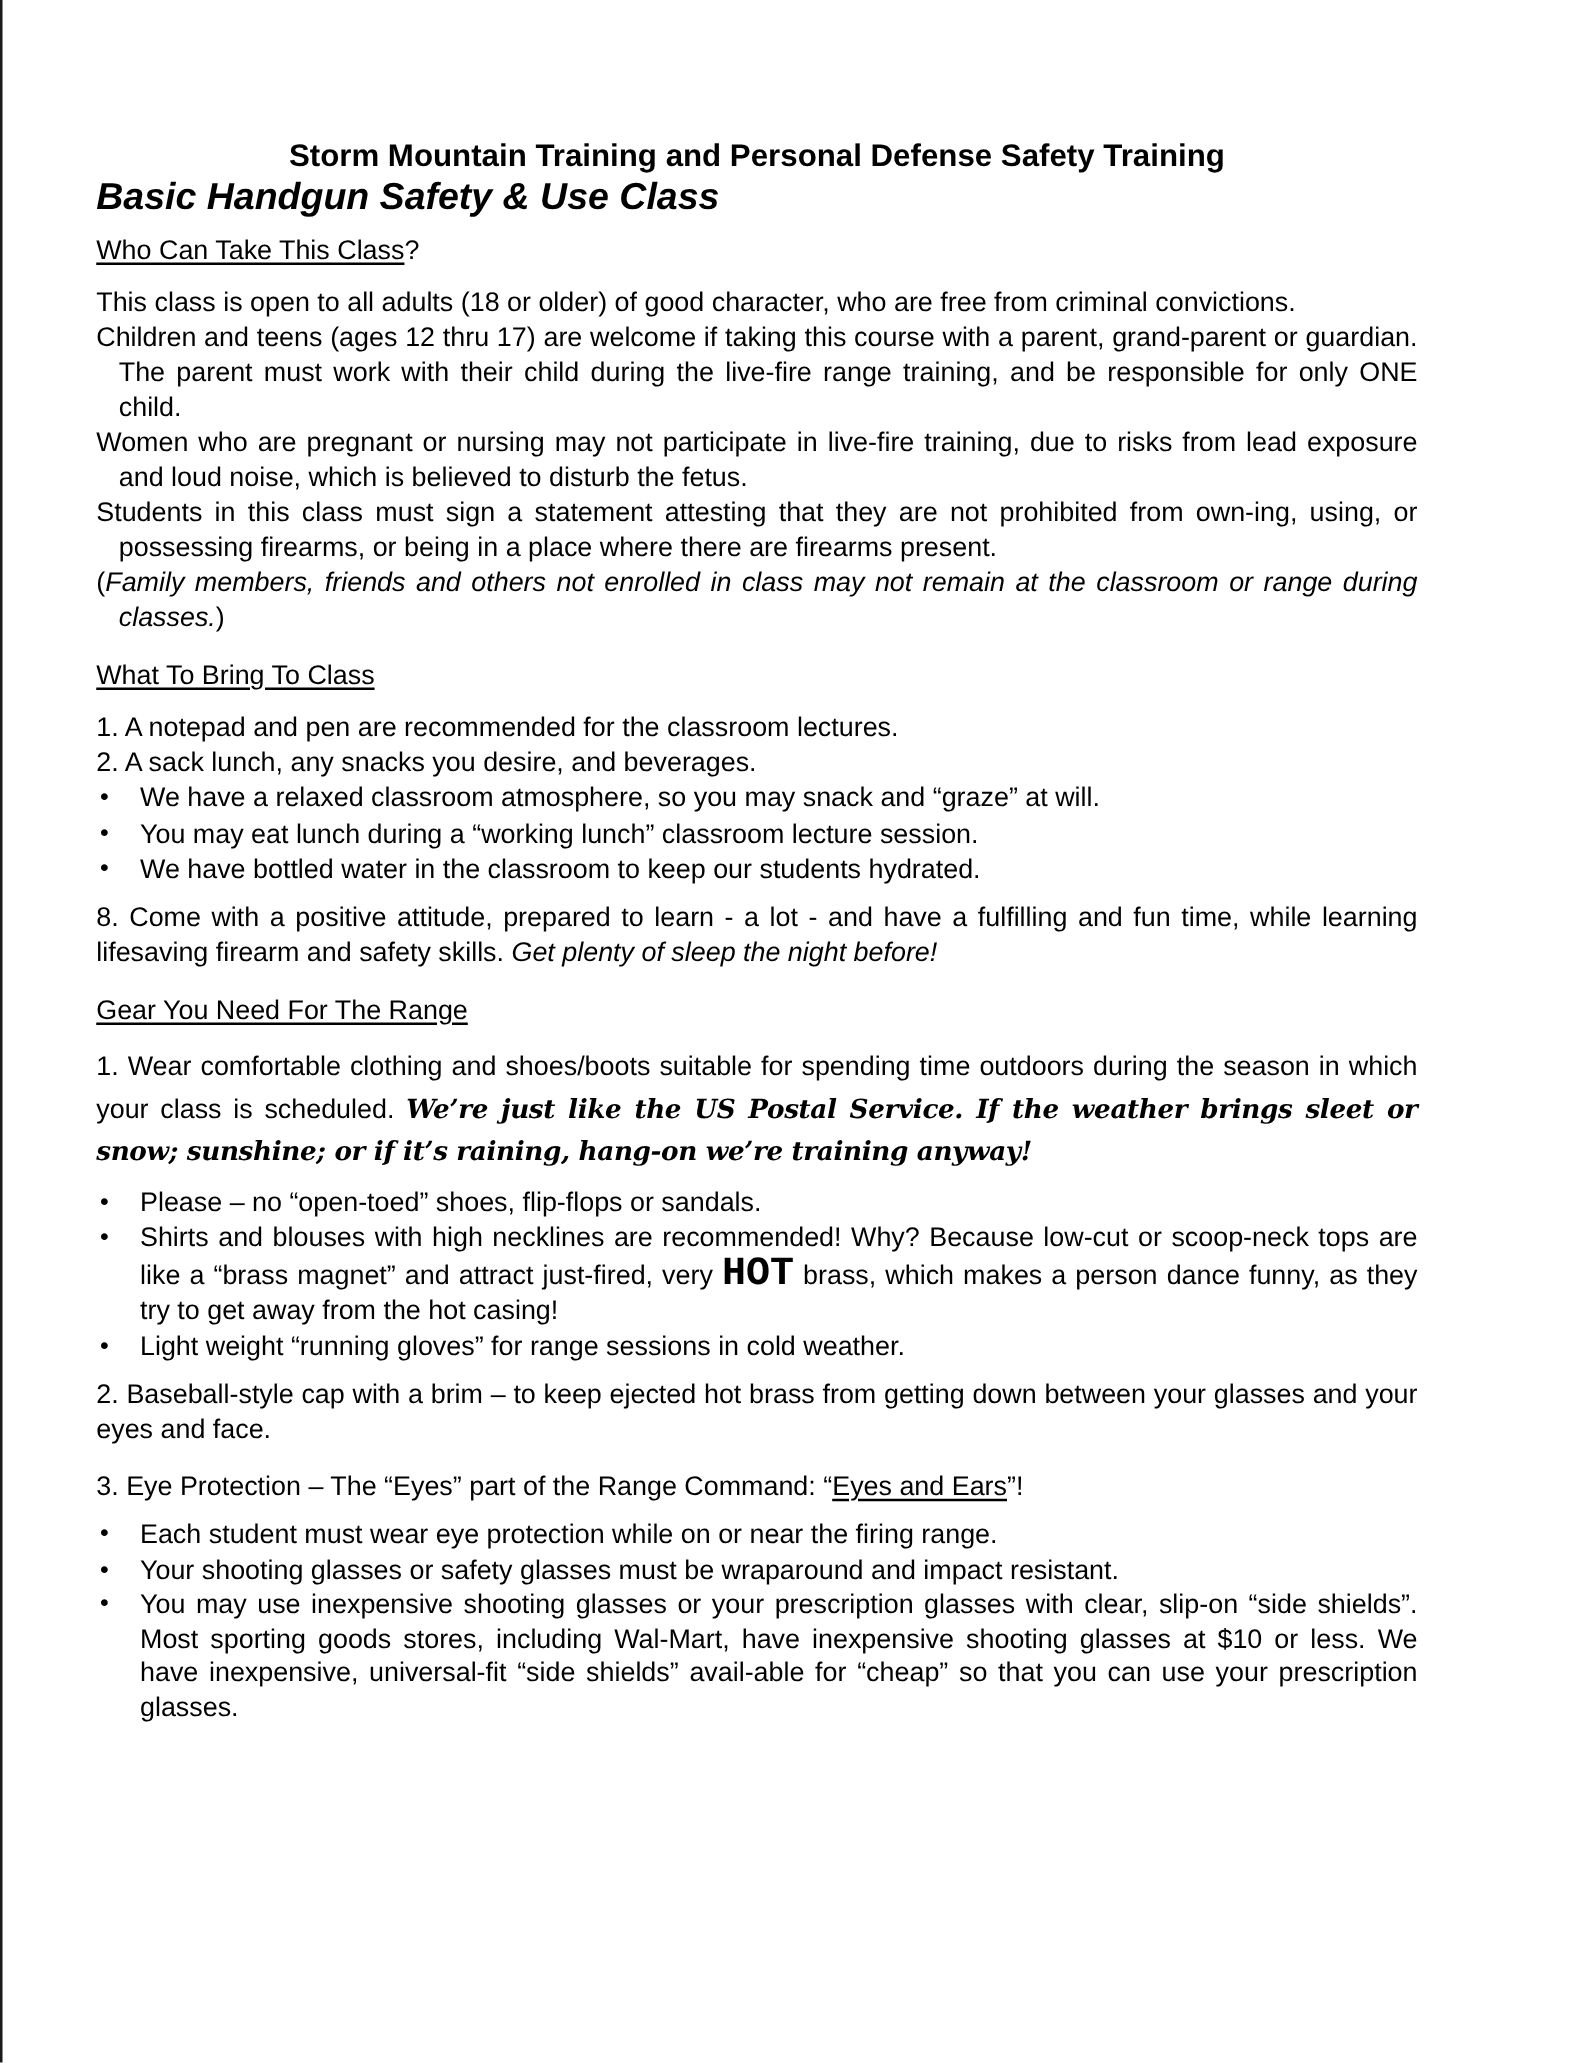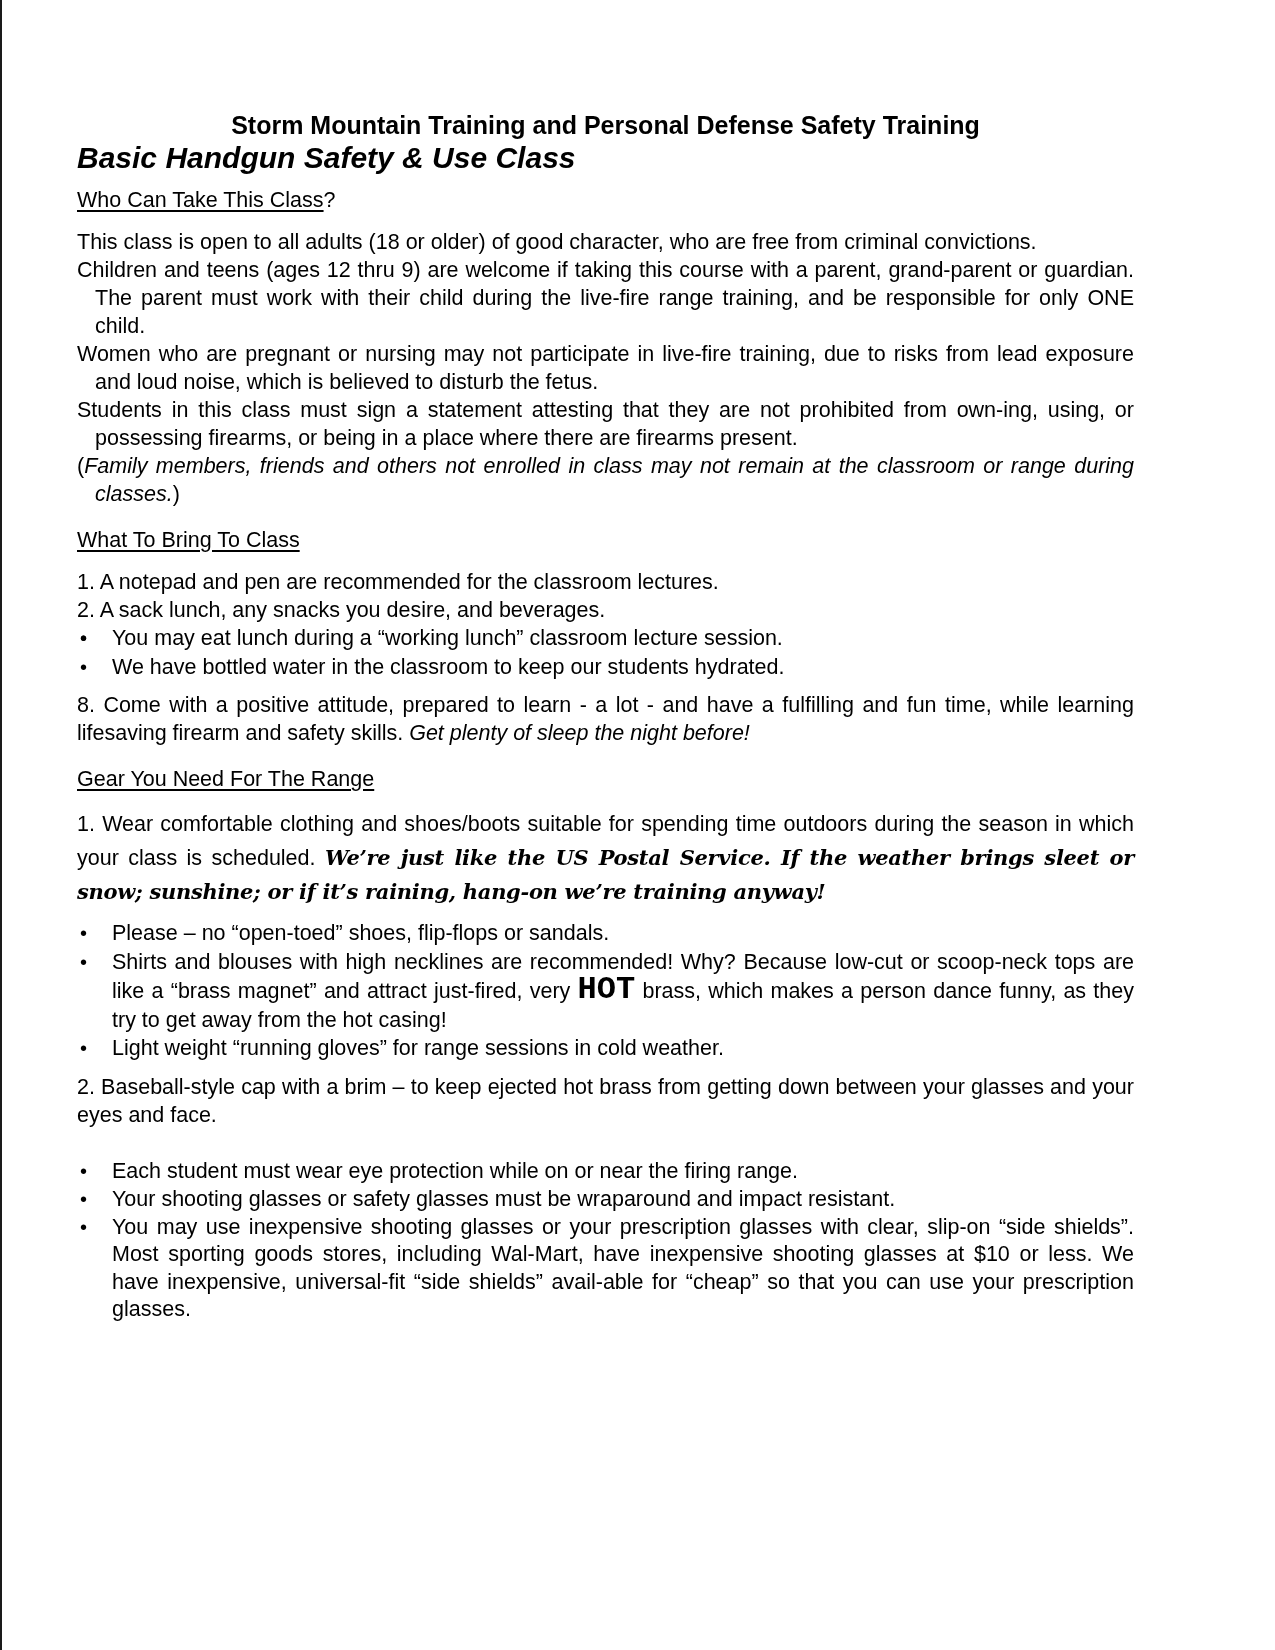--- a/index.html
+++ b/index.html
@@ -111,35 +111,35 @@
 <div class="page">
 
   <h1 class="title">Storm Mountain Training and Personal Defense Safety Training</h1>
   <h2 class="subtitle">Basic Handgun Safety &amp; Use Class</h2>
 
   <div class="section-heading">
     <span class="u">Who Can Take This Class</span><span>?</span>
   </div>
 
   <p class="p hang">This class is open to all adults (18 or older) of good character, who are free from criminal convictions.</p>
-  <p class="p hang">Children and teens (ages 12 thru 9) are welcome if taking this course with a parent, grand-parent or guardian. The parent must work with their child during the live-fire range training, and be responsible for only ONE child.</p>
+  <p class="p hang">Children and teens (ages 12 thru 17) are welcome if taking this course with a parent, grand-parent or guardian. The parent must work with their child during the live-fire range training, and be responsible for only ONE child.</p>
   <p class="p hang">Women who are pregnant or nursing may not participate in live-fire training, due to risks from lead exposure and loud noise, which is believed to disturb the fetus.</p>
   <p class="p hang">Students in this class must sign a statement attesting that they are not prohibited from own-ing, using, or possessing firearms, or being in a place where there are firearms present.</p>
   <p class="p hang"><span>(</span><span class="it">Family members, friends and others not enrolled in class may not remain at the classroom or range during classes.</span><span>)</span></p>
 
   <div class="gap-m"></div>
 
   <div class="section-heading">
     <span class="u">What To Bring To Class</span>
   </div>
 
   <p class="p">1. A notepad and pen are recommended for the classroom lectures.</p>
   <p class="p">2. A sack lunch, any snacks you desire, and beverages.</p>
   <ul class="bullets">
-    <li><span class="bullet">•</span></li>
+    <li><span class="bullet">•</span><span>We have a relaxed classroom atmosphere, so you may snack and “graze” at will.</span></li>
     <li><span class="bullet">•</span><span>You may eat lunch during a “working lunch” classroom lecture session.</span></li>
     <li><span class="bullet">•</span><span>We have bottled water in the classroom to keep our students hydrated.</span></li>
   </ul>
   <div class="gap-s"></div>
   <p class="p"><span>8. Come with a positive attitude, prepared to learn - a lot - and have a fulfilling and fun time, while learning lifesaving firearm and safety skills. </span><span class="it">Get plenty of sleep the night before!</span></p>
 
   <div class="gap-m"></div>
 
   <div class="section-heading">
     <span class="u">Gear You Need For The Range</span>
@@ -151,20 +151,21 @@
   <ul class="bullets">
     <li><span class="bullet">•</span><span>Please – no “open-toed” shoes, flip-flops or sandals.</span></li>
     <li><span class="bullet">•</span><span>Shirts and blouses with high necklines are recommended! Why? Because low-cut or scoop-neck tops are like a “brass magnet” and attract just-fired, very </span><span class="hot">HOT</span><span> brass, which makes a person dance funny, as they try to get away from the hot casing!</span></li>
     <li><span class="bullet">•</span><span>Light weight “running gloves” for range sessions in cold weather.</span></li>
   </ul>
 
   <div class="gap-s"></div>
   <p class="p">2. Baseball-style cap with a brim – to keep ejected hot brass from getting down between your glasses and your eyes and face.</p>
 
   <div class="gap-m"></div>
+  <p class="p"><span>3. Eye Protection – The “Eyes” part of the Range Command: “</span><span class="eyes-link">Eyes and Ears</span><span>”!</span></p>
 
   <div class="gap-s"></div>
   <ul class="bullets">
     <li><span class="bullet">•</span><span>Each student must wear eye protection while on or near the firing range.</span></li>
     <li><span class="bullet">•</span><span>Your shooting glasses or safety glasses must be wraparound and impact resistant.</span></li>
     <li style="line-height:27.5px;"><span class="bullet">•</span><span>You may use inexpensive shooting glasses or your prescription glasses with clear, slip-on “side shields”. Most sporting goods stores, including Wal-Mart, have inexpensive shooting glasses at $10 or less. We have inexpensive, universal-fit “side shields” avail-able for “cheap” so that you can use your prescription glasses.</span></li>
   </ul>
 
 </div>
 

